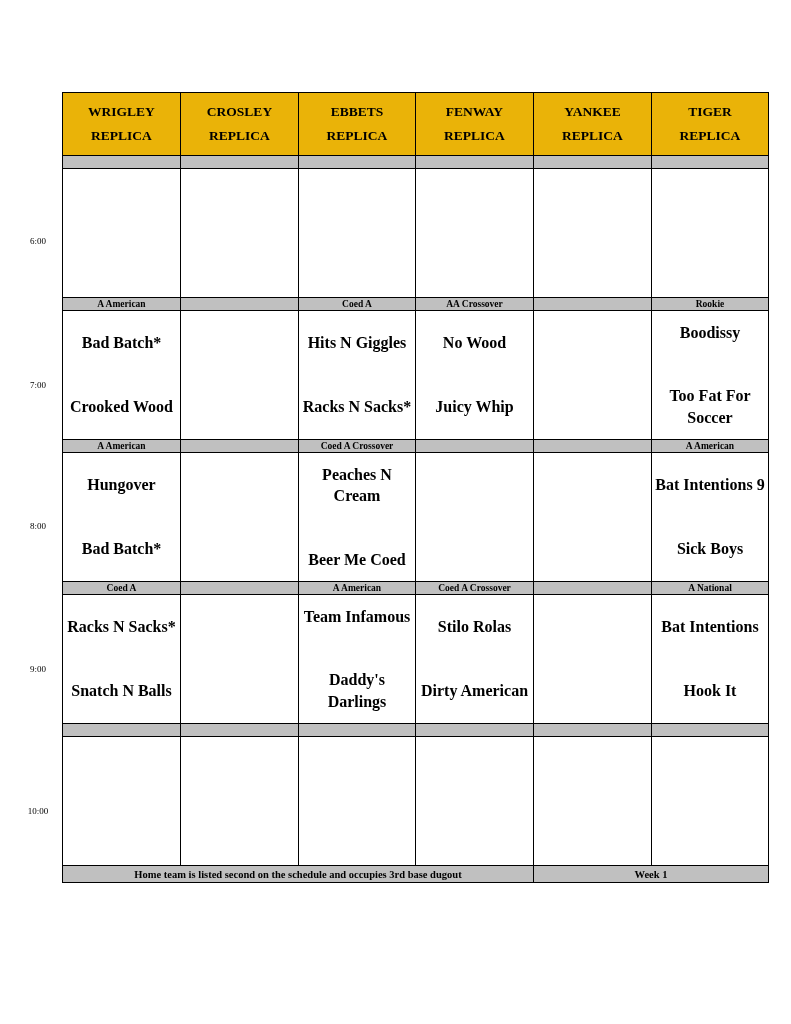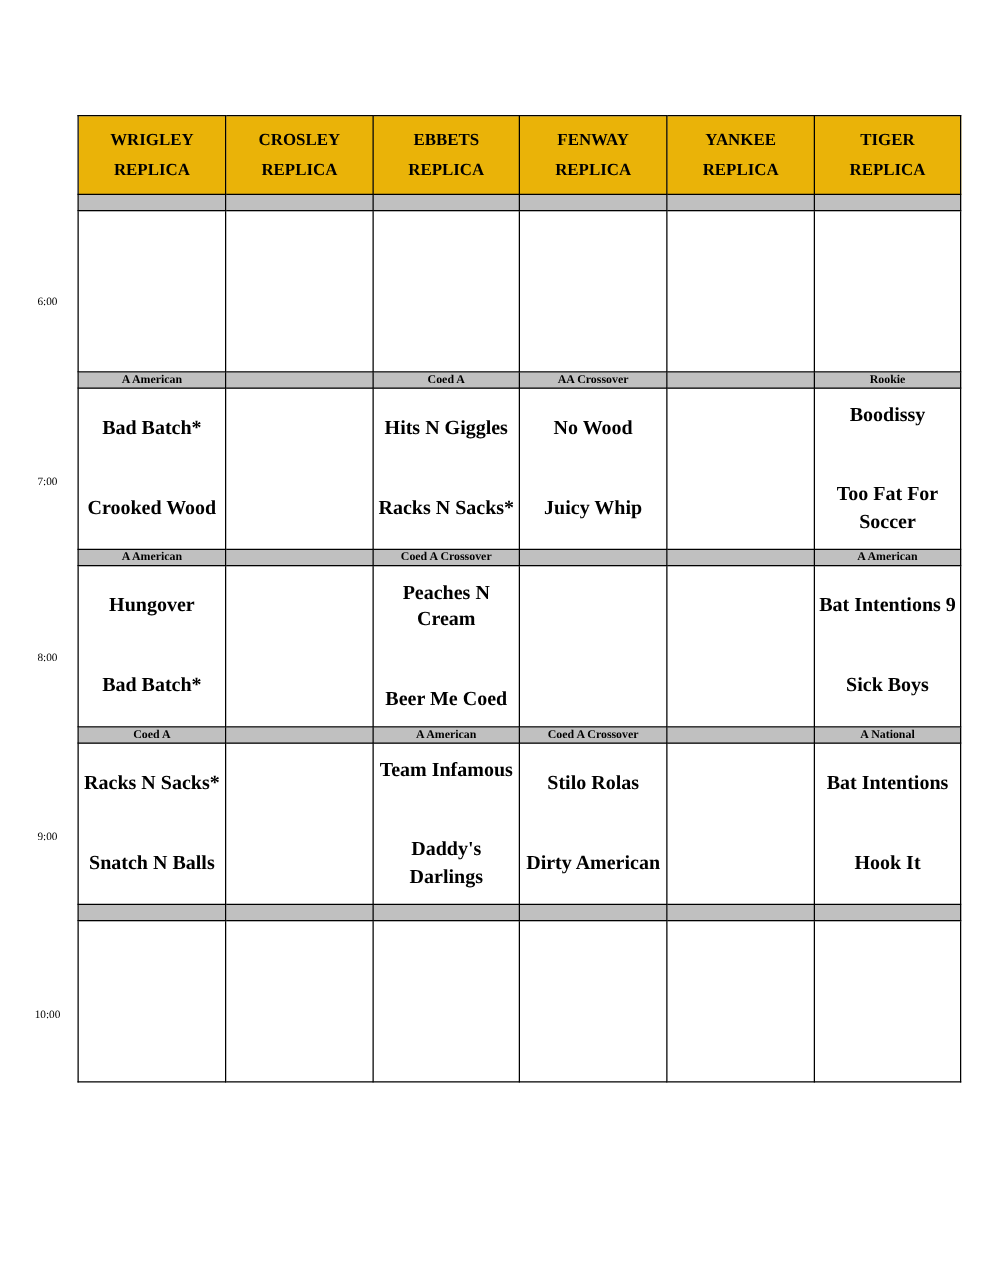--- a/index.html
+++ b/index.html
@@ -348,16 +348,20 @@
             <span class="gap"></span>
             <span class="g"></span>
           </td>
           <td class="games-cell">
             <span class="g"></span>
             <span class="gap"></span>
             <span class="g"></span>
           </td>
         </tr>
 
+        <tr>
+          <td class="footer-cell" colspan="4">Home team is listed second on the schedule and occupies 3rd base dugout</td>
+          <td class="footer-week" colspan="2">Week 1</td>
+        </tr>
       </tbody>
     </table>
   </div>
 </div>
 
 </body></html>

